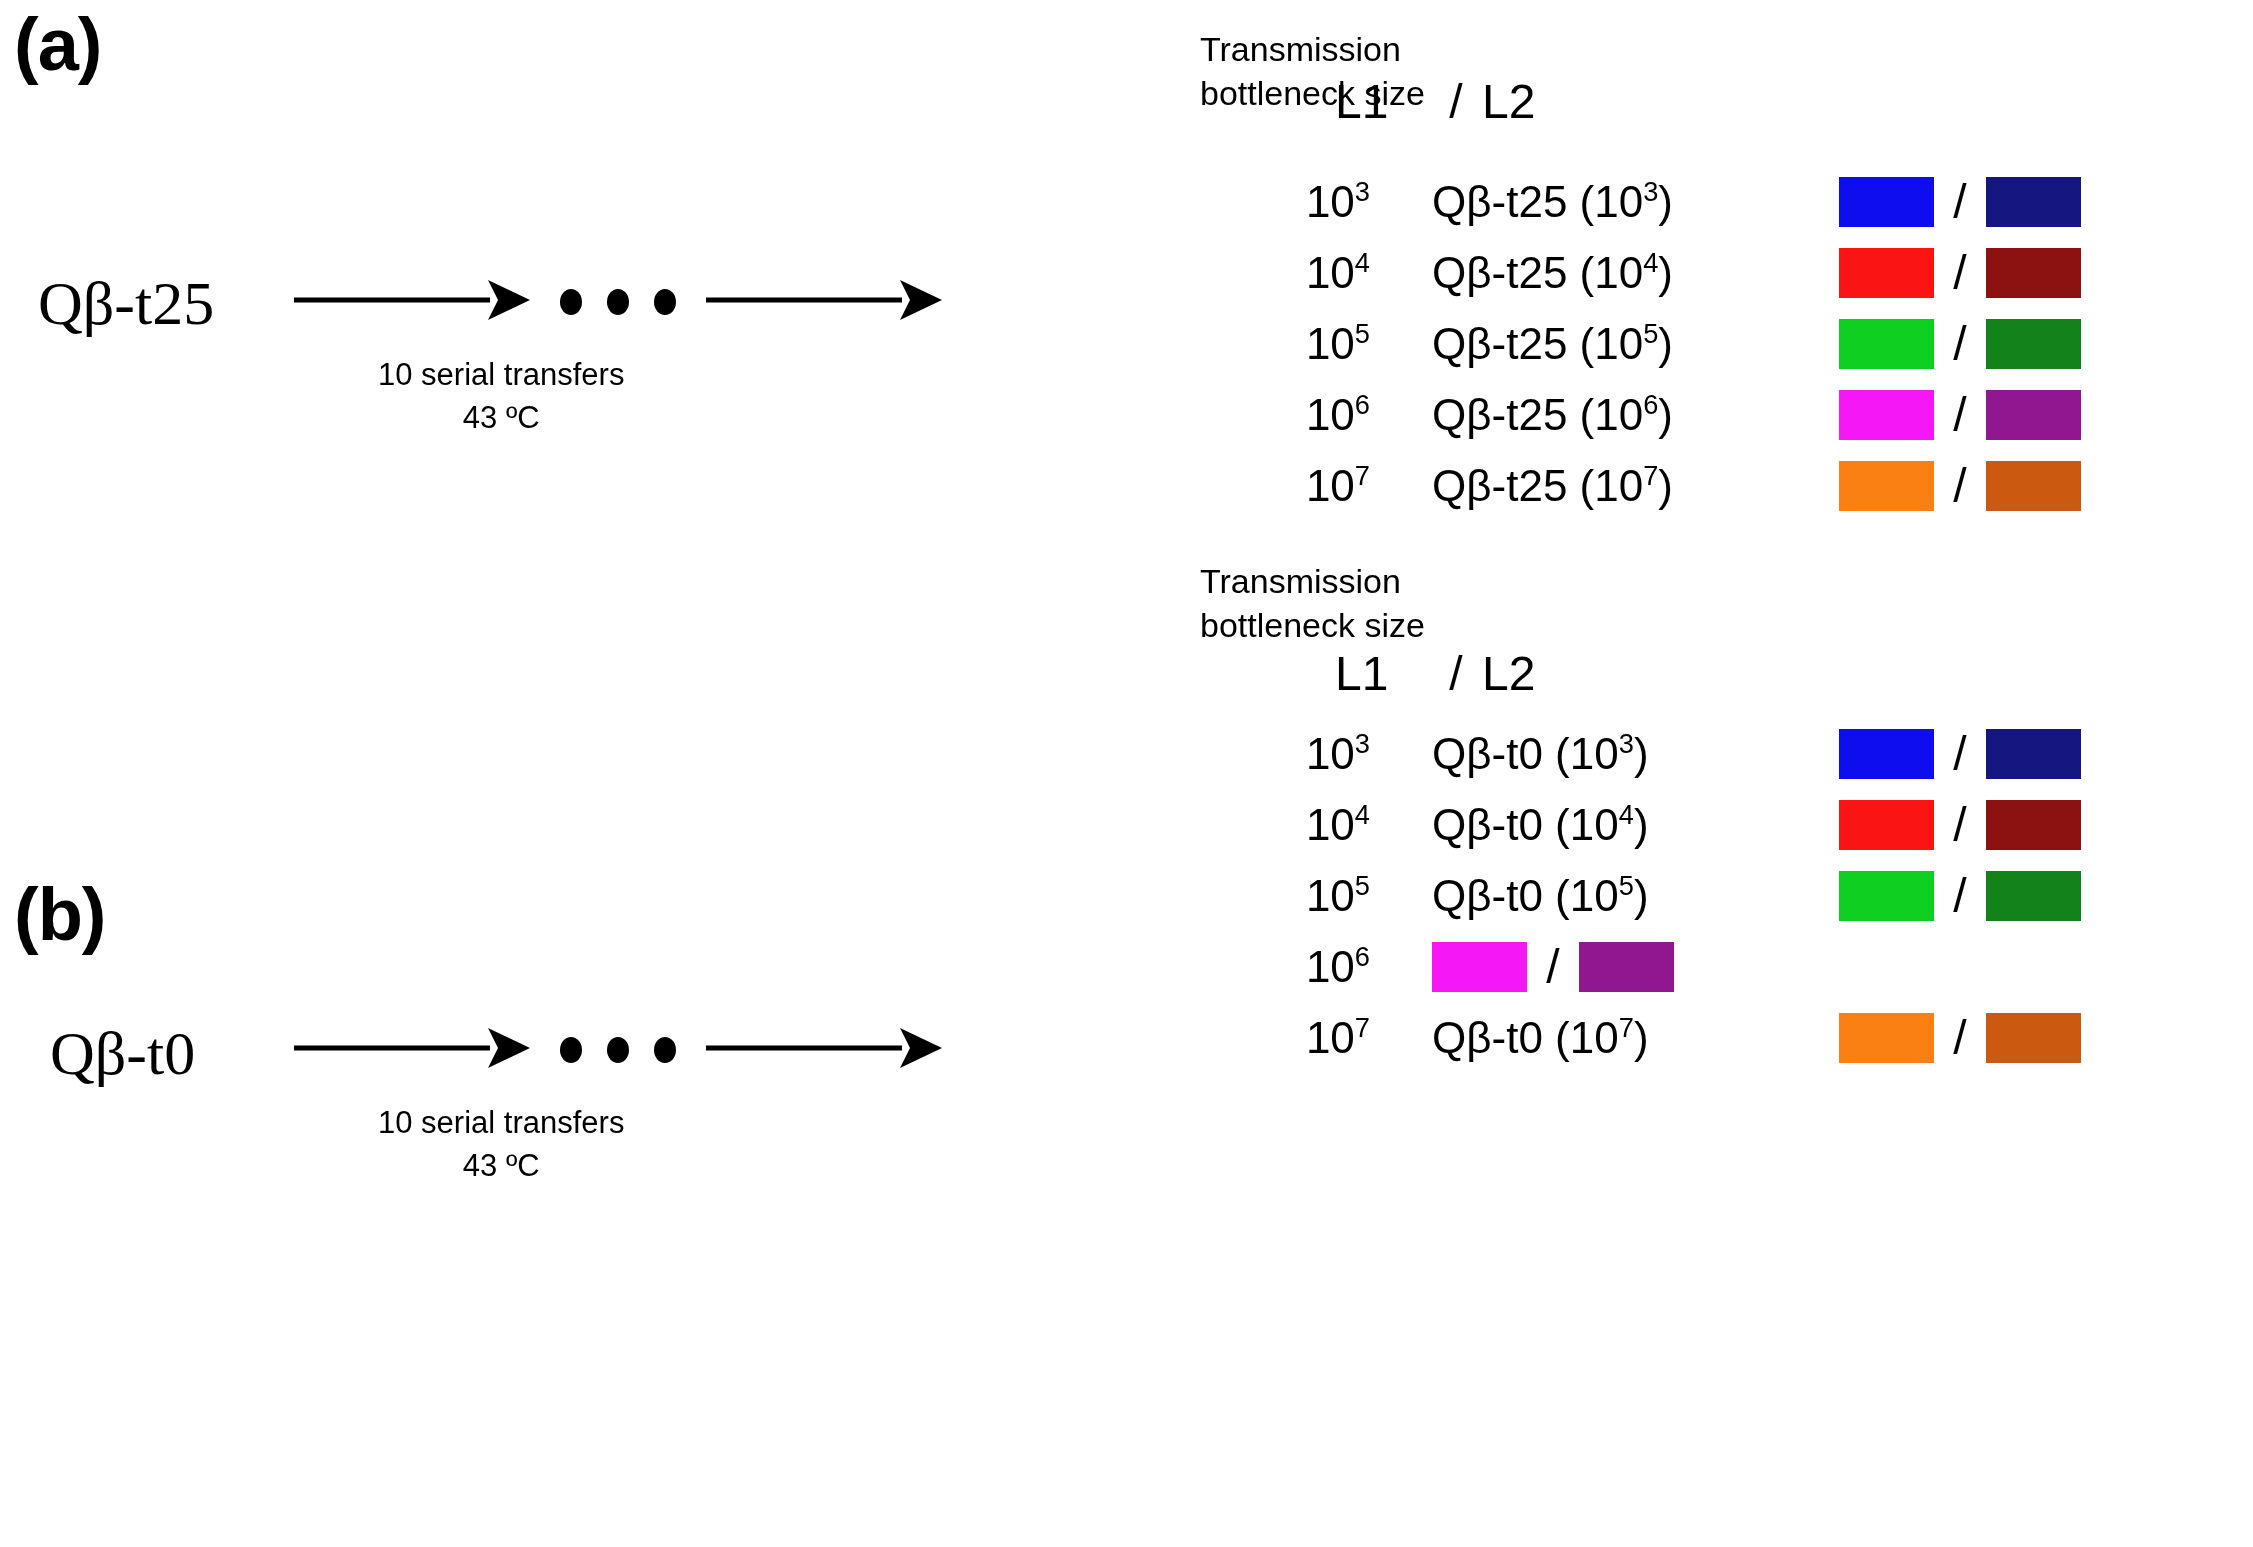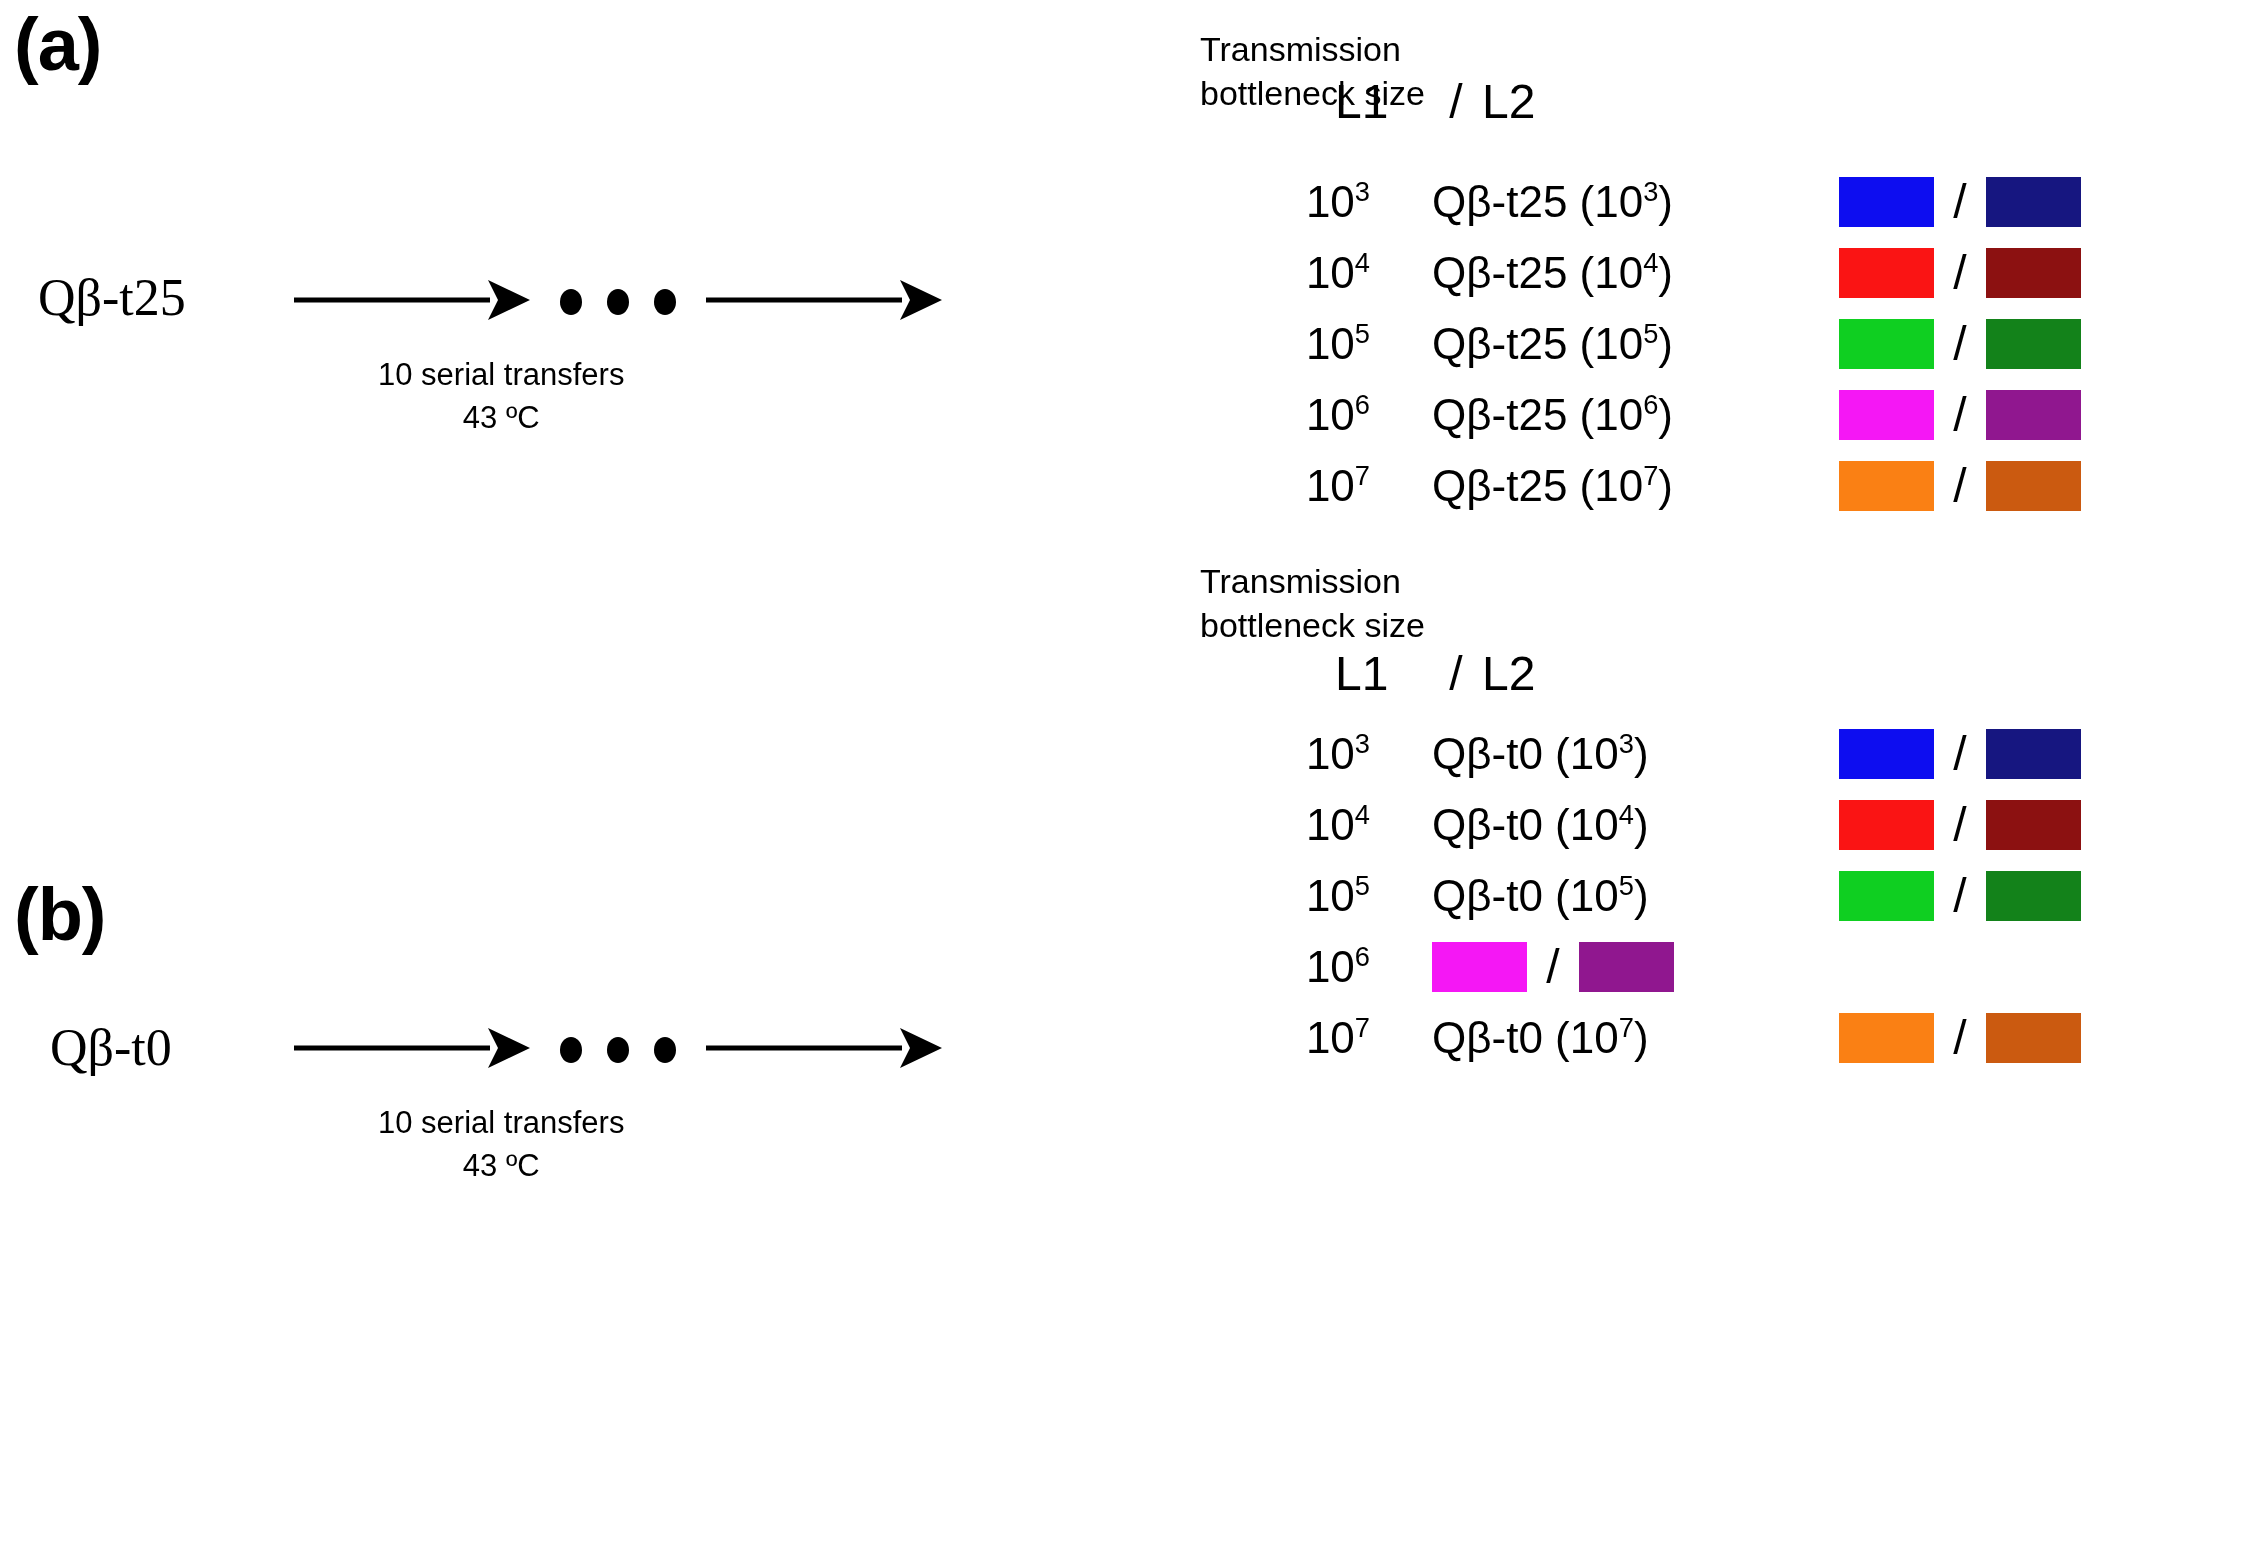--- a/index.html
+++ b/index.html
@@ -33,21 +33,21 @@
     line-height: 1;
     letter-spacing: -1px;
   }
   #panel-a .panel-letter { left: 14px; top: 8px; }
   #panel-b .panel-letter { left: 14px; top: 78px; }
 
   
   .strain-name {
     position: absolute;
     font-family: "Liberation Serif", serif;
-    font-size: 52px;
+    font-size: 62px;
     line-height: 1;
     white-space: nowrap;
   }
   #panel-a .strain-name { left: 38px;  top: 272px; }
   #panel-b .strain-name { left: 50px;  top: 1022px; text-align: center; }
 
   
   .flow {
     position: absolute;
     display: flex;

